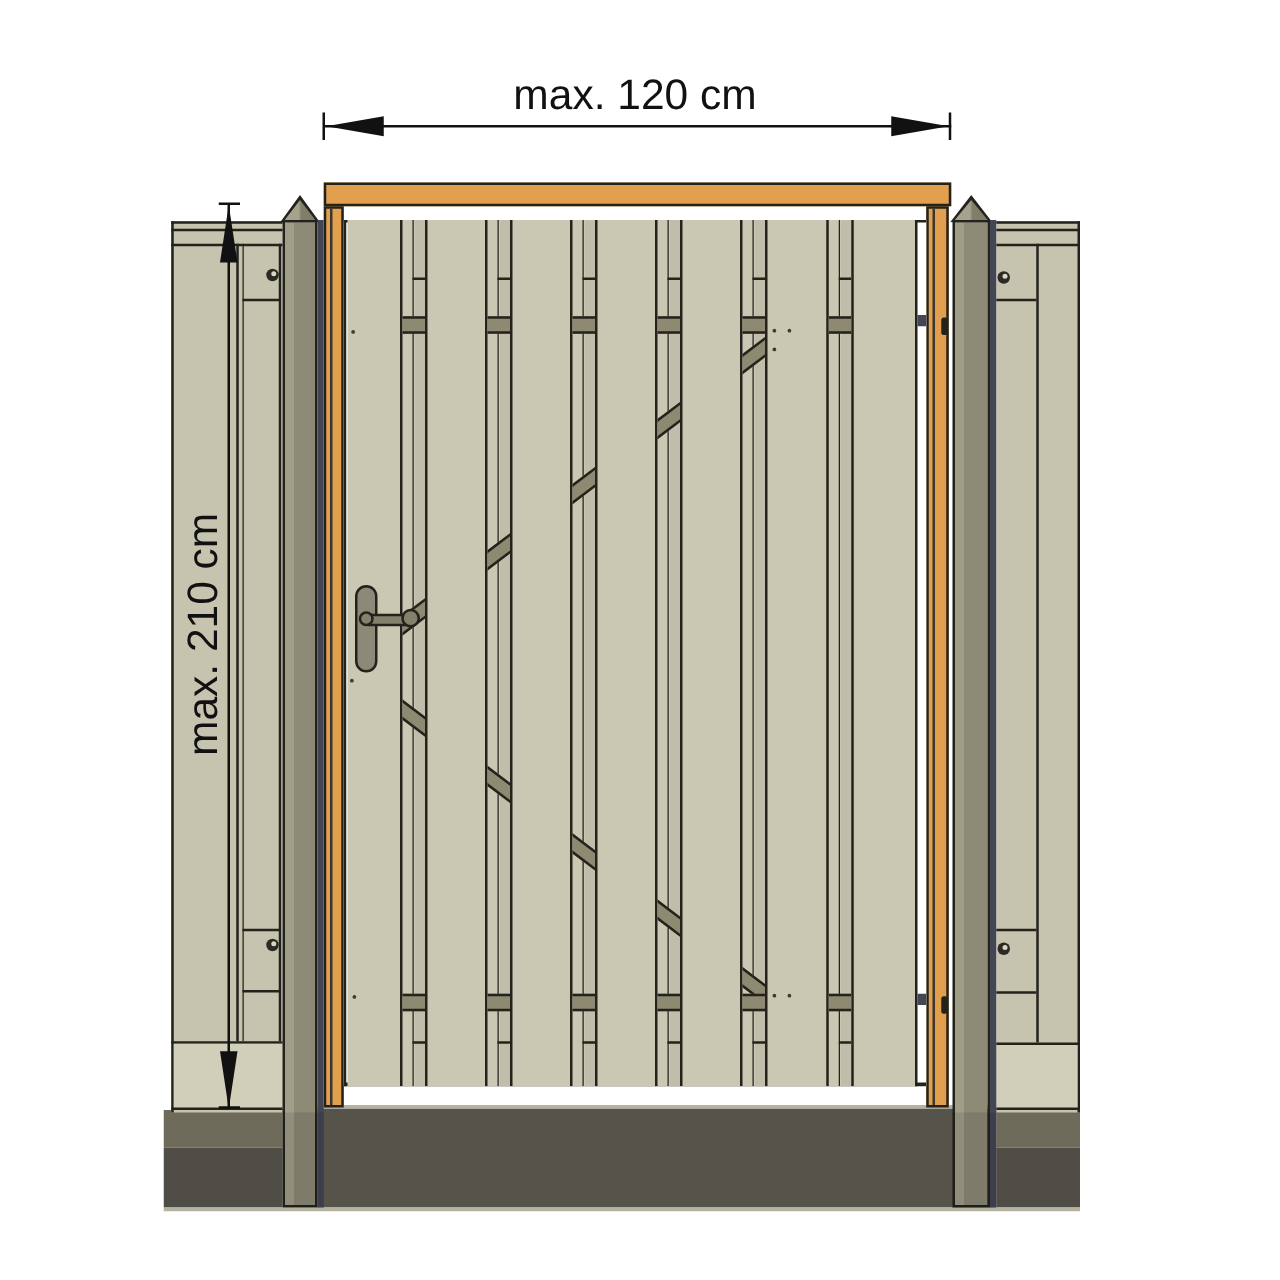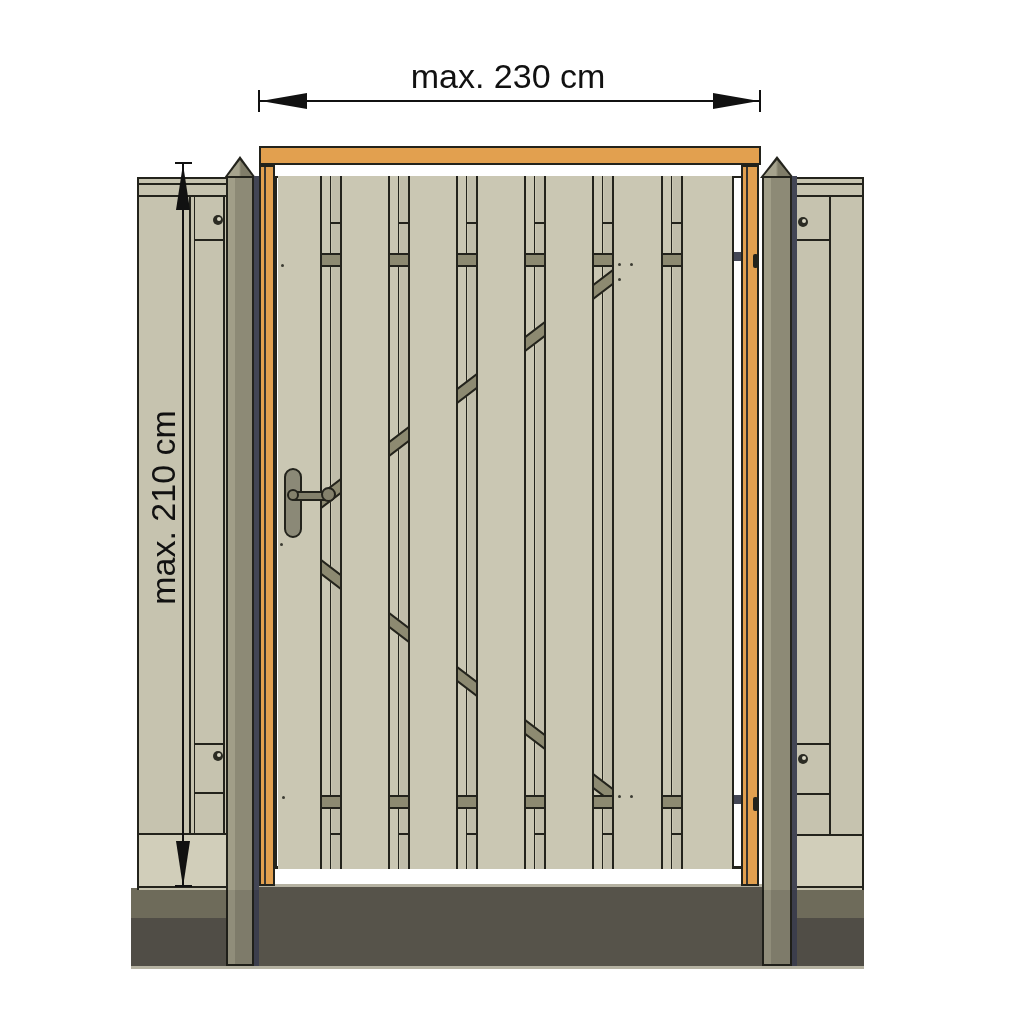--- a/index.html
+++ b/index.html
@@ -212,21 +212,21 @@
         <div class="knob" style="left:43px;top:311px;width:15px;height:15px;"></div>
       </div>
     </div>
 
     <div class="ln" style="left:457px;top:0;width:2px;height:100%;"></div>
     <div class="navy" style="left:459px;top:76px;width:7px;height:9px;"></div>
     <div class="navy" style="left:459px;top:619px;width:7px;height:9px;"></div>
   </div>
 
   <div>
-    <div class="dim-label" style="left:358px;top:57px;width:300px;">max. 230 cm</div>
+    <div class="dim-label" style="left:358px;top:57px;width:300px;">max. 120 cm</div>
     <div class="abs" style="left:259px;top:100px;width:502px;height:1.6px;background:var(--text);"></div>
     <div class="abs" style="left:258px;top:90px;width:1.6px;height:22px;background:var(--text);"></div>
     <div class="abs" style="left:759px;top:90px;width:1.6px;height:22px;background:var(--text);"></div>
     <div class="arrow left" style="left:261px;top:93px;"></div>
     <div class="arrow right" style="left:713px;top:93px;"></div>
   </div>
 
   <div>
     <div class="dim-label" style="left:13px;top:488px;width:300px;transform:rotate(-90deg);">max. 210 cm</div>
     <div class="abs" style="left:182px;top:164px;width:1.6px;height:722px;background:var(--text);"></div>

